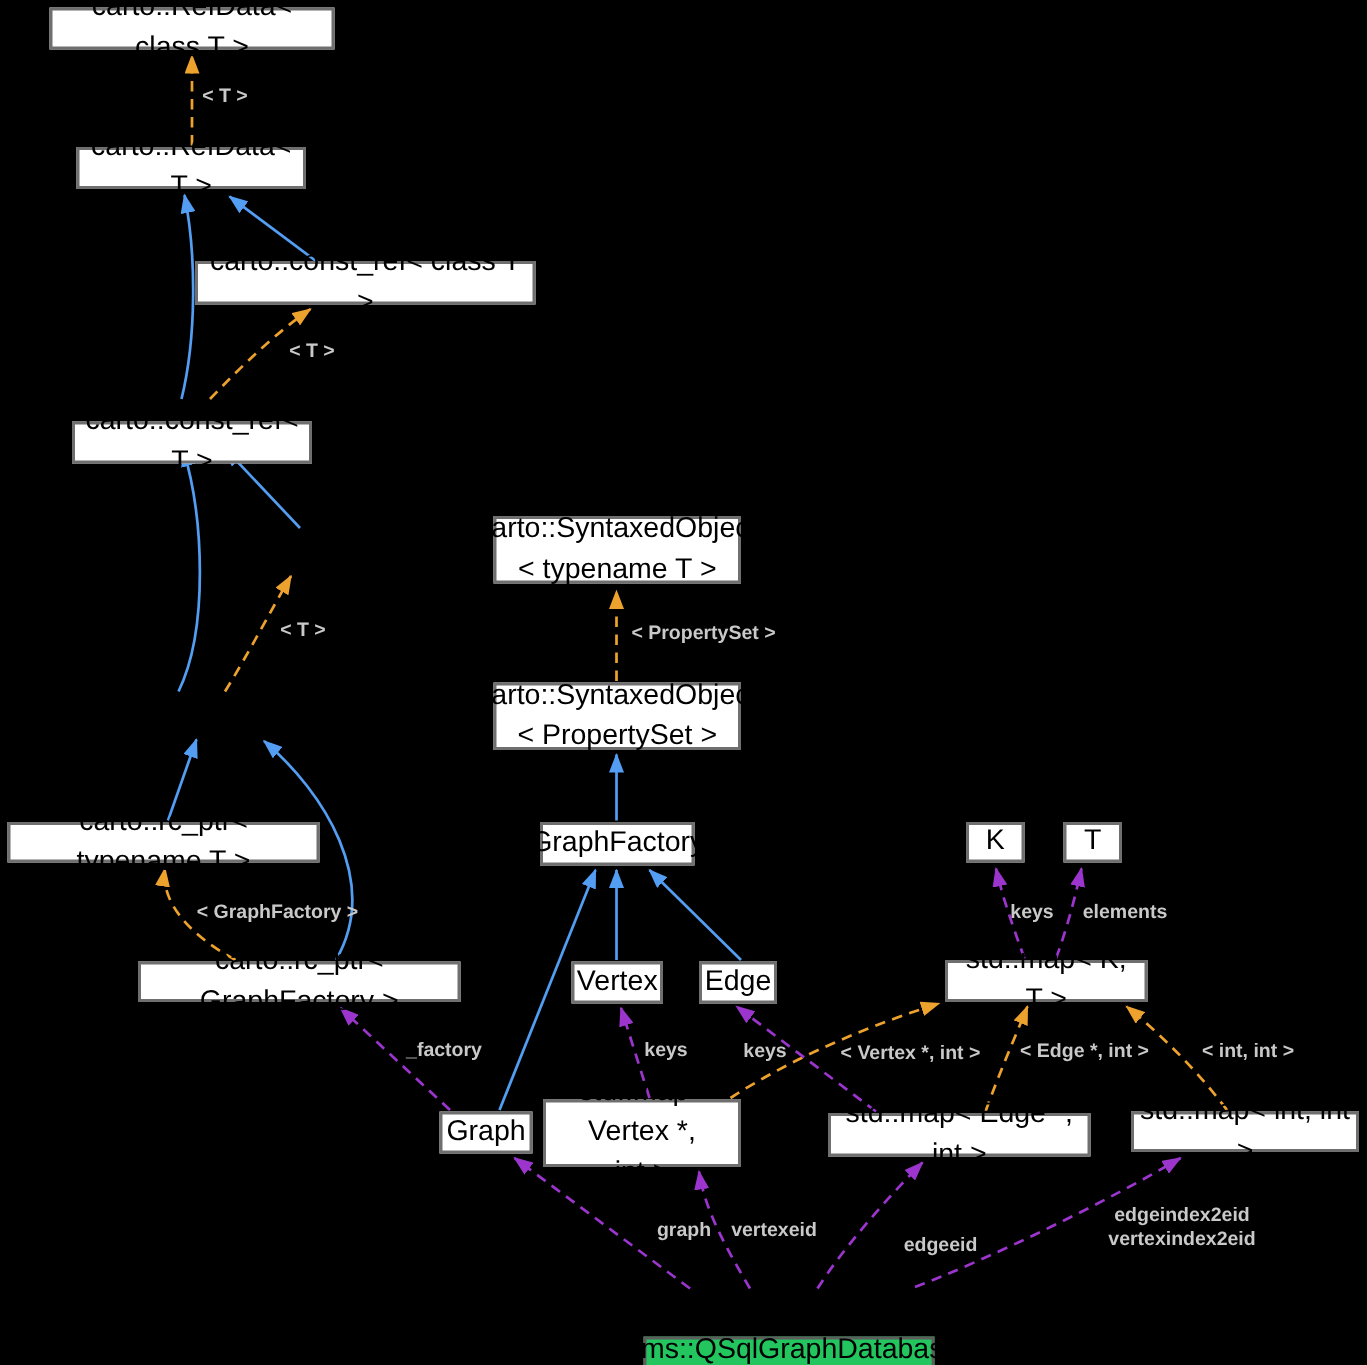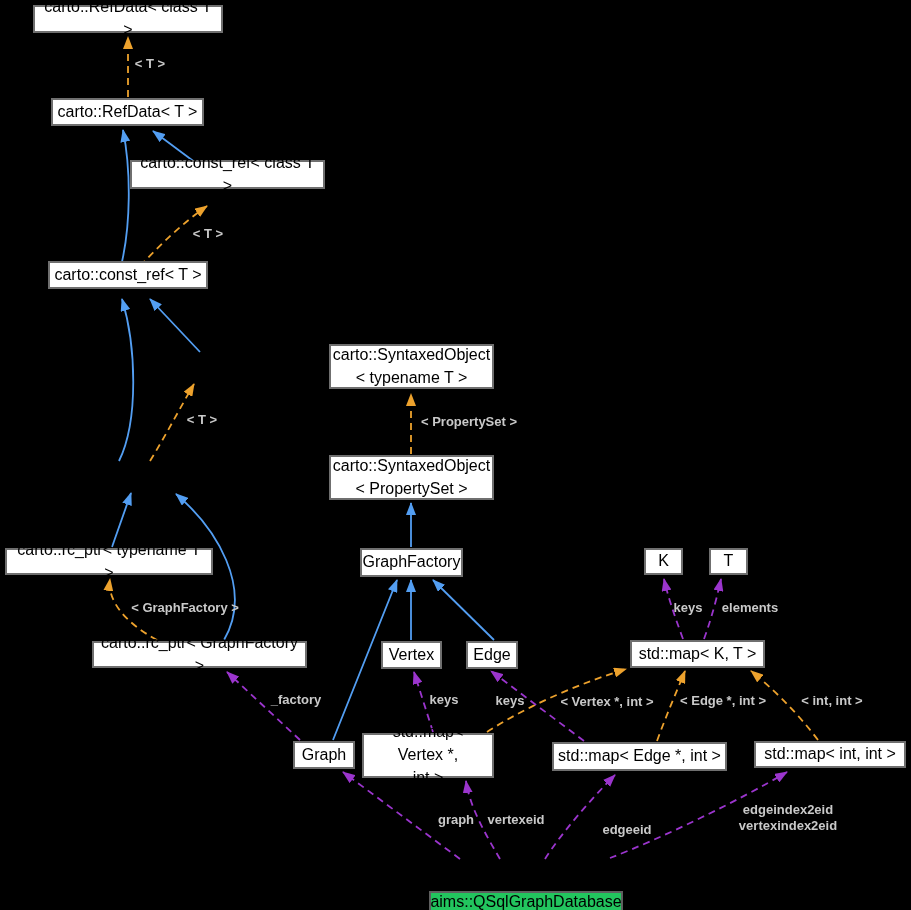--- a/index.html
+++ b/index.html
@@ -4,21 +4,21 @@
 <style>
   html,body{margin:0;padding:0;background:#000;}
   #stage{
     position:relative;width:911px;height:910px;background:#000;overflow:hidden;
     font-family:"Liberation Sans", sans-serif;
   }
   #stage svg{position:absolute;left:0;top:0;width:911px;height:910px;}
   .node{
     position:absolute;box-sizing:border-box;
     background:#ffffff;border:2px solid #6f6f6f;color:#000;
-    font-size:16px;line-height:1.42;
+    font-size:19px;line-height:1.42;
     display:flex;align-items:center;justify-content:center;text-align:center;
     white-space:pre-line;padding:1px 4px;
   }
   .node.current{background:#22c55e;border-color:#5e5e5e;margin-top:32px;}
   .edge-label{
     position:absolute;transform:translate(-50%,-50%);
     color:#c9c9c9;font-size:13px;font-weight:bold;line-height:1.25;
     white-space:pre-line;text-align:center;pointer-events:none;
   }
 </style>
@@ -72,22 +72,22 @@
       <path d="M704,639 C712,617 717,597 721,579"></path>
       <path d="M460,859 L343,772"></path>
       <path d="M500,859 C486,835 470,808 466,781"></path>
       <path d="M545,859 C560,835 590,800 615,775"></path>
       <path d="M610,858 C660,839 740,800 787,772"></path>
     </g>
   </svg>
 
   <div class="node" style="left:33px;top:5px;width:190px;height:28px">carto::RefData&lt; class T &gt;</div>
   <div class="node" style="left:51px;top:98px;width:153px;height:28px">carto::RefData&lt; T &gt;</div>
-  <div class="node" style="left:130px;top:160px;width:195px;height:29px">carto::const_ref&lt; class T &gt;</div>
-  <div class="node" style="left:48px;top:261px;width:160px;height:28px">carto::const_ref&lt; T &gt;</div>
+  <div class="node" style="left:130px;top:174px;width:227px;height:29px">carto::const_ref&lt; class T &gt;</div>
+  <div class="node" style="left:48px;top:281px;width:160px;height:28px">carto::const_ref&lt; T &gt;</div>
   <div class="node" style="left:5px;top:548px;width:208px;height:27px">carto::rc_ptr&lt; typename T &gt;</div>
   <div class="node" style="left:92px;top:641px;width:215px;height:27px">carto::rc_ptr&lt; GraphFactory &gt;</div>
   <div class="node" style="left:293px;top:741px;width:62px;height:28px">Graph</div>
 
   <div class="node" style="left:329px;top:344px;width:165px;height:45px">carto::SyntaxedObject
 &lt; typename T &gt;</div>
   <div class="node" style="left:329px;top:455px;width:165px;height:45px">carto::SyntaxedObject
 &lt; PropertySet &gt;</div>
   <div class="node" style="left:360px;top:548px;width:103px;height:29px">GraphFactory</div>
   <div class="node" style="left:381px;top:641px;width:61px;height:28px">Vertex</div>

